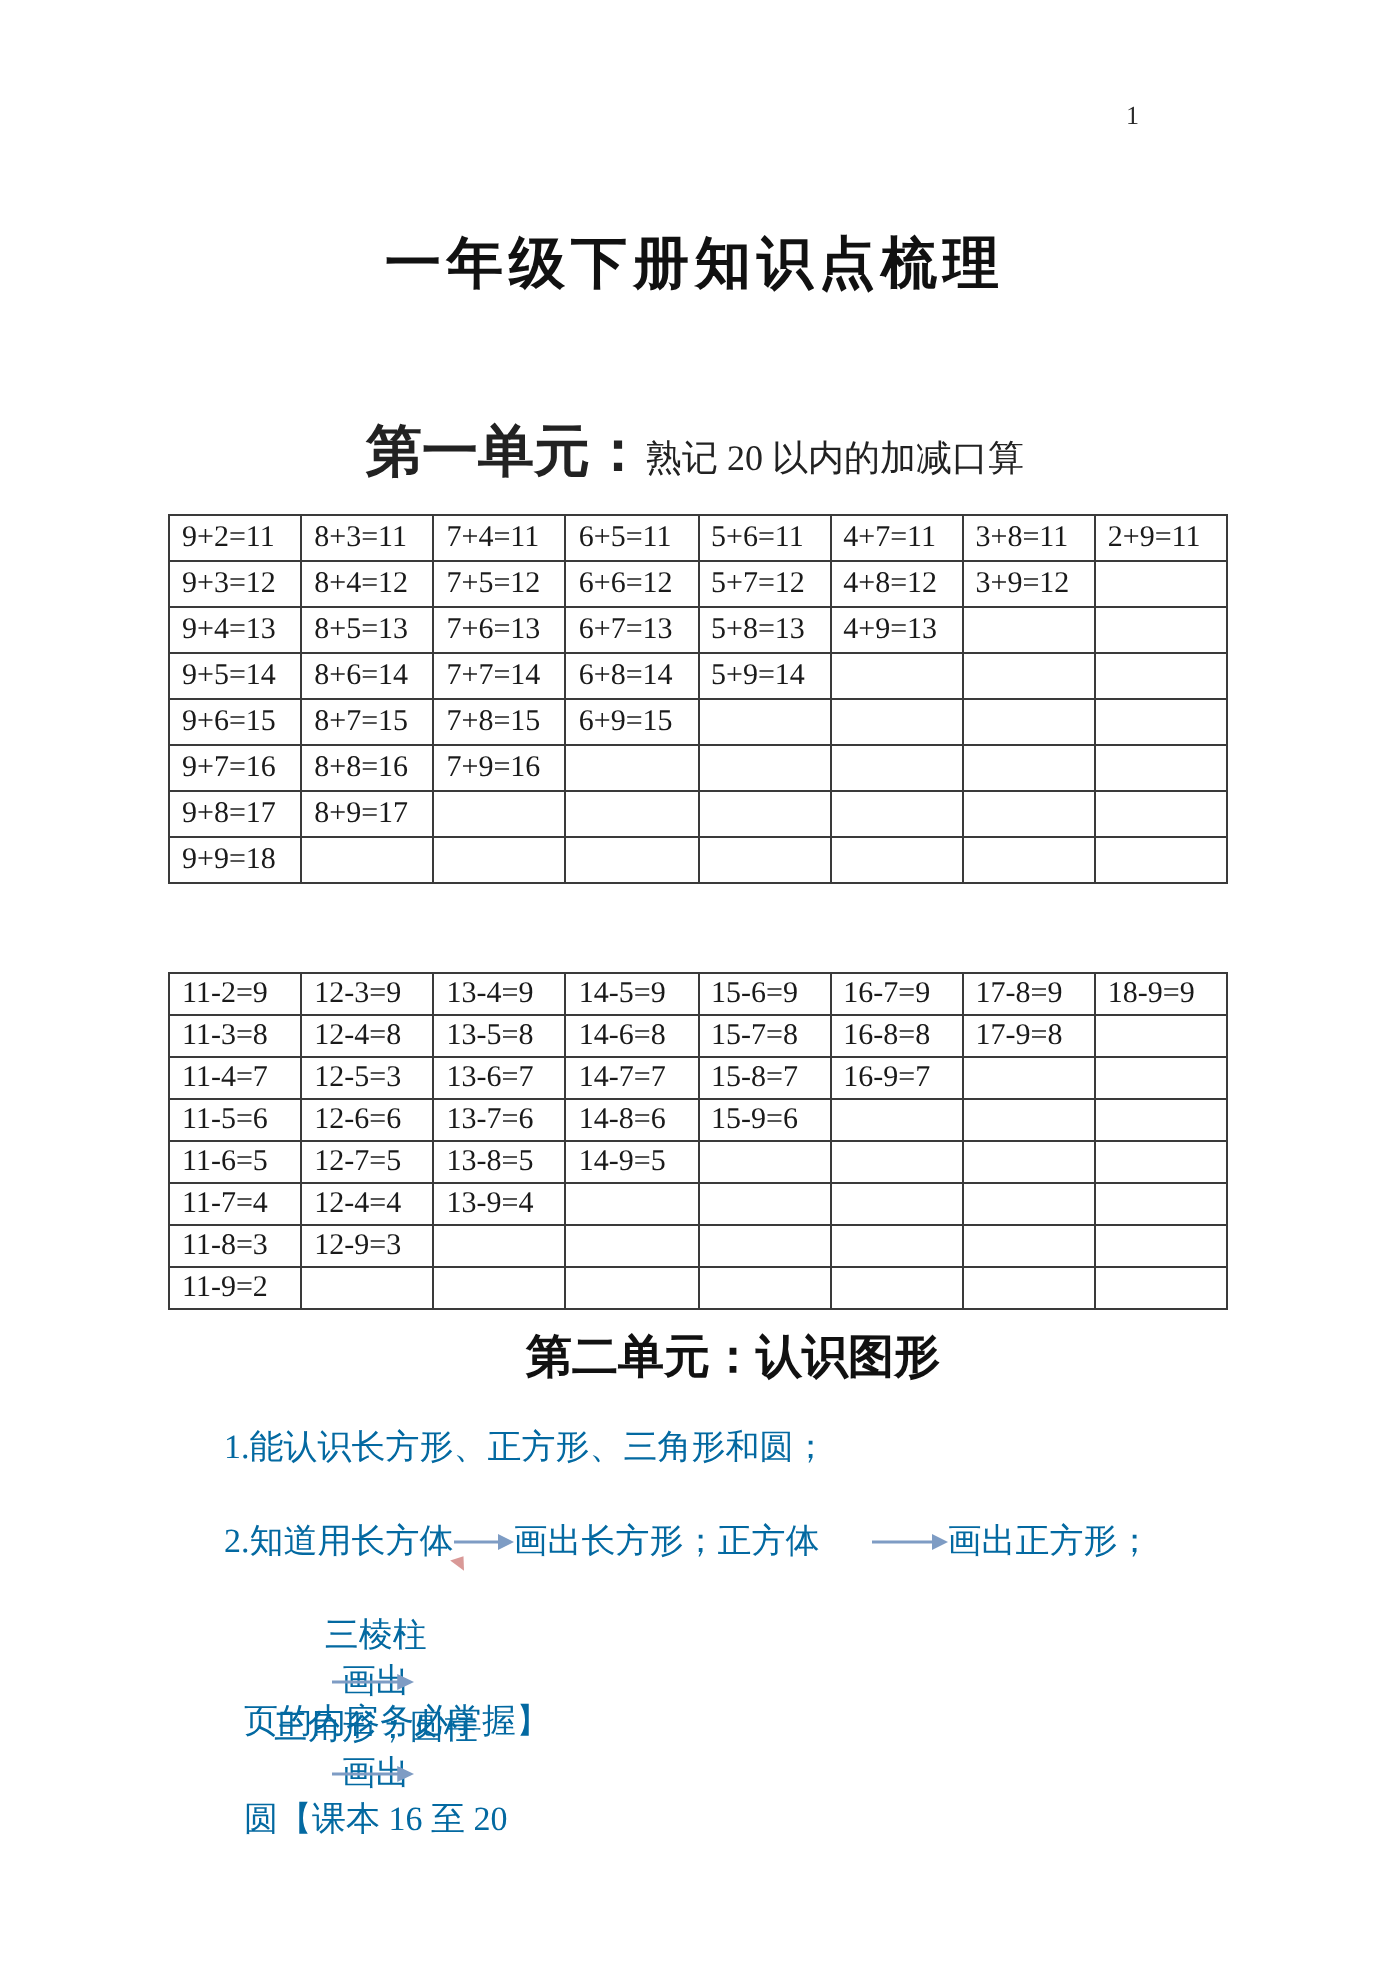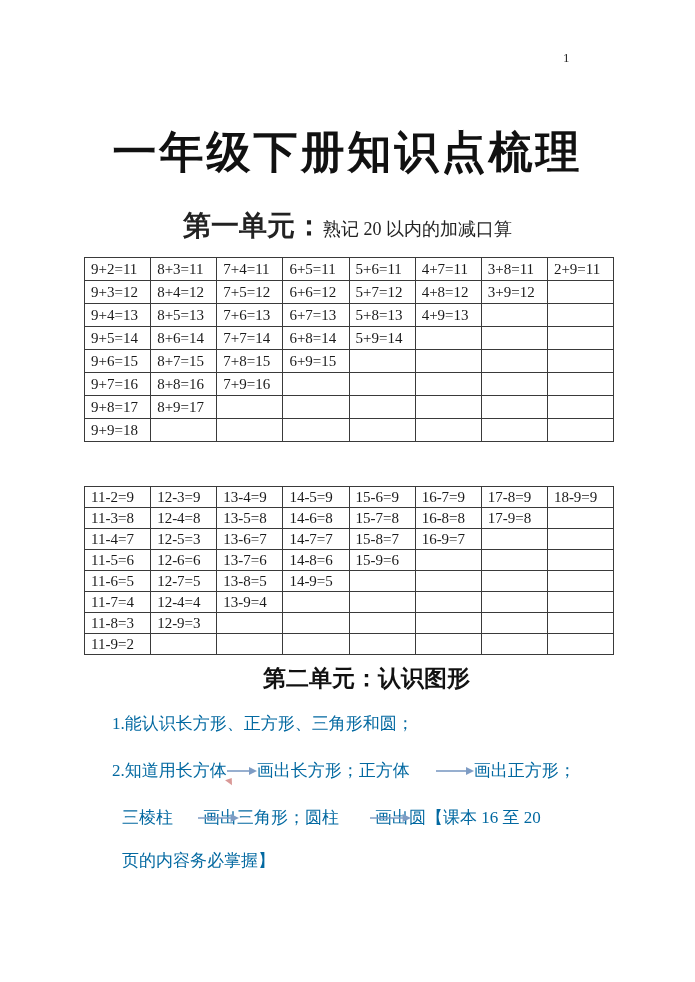--- a/index.html
+++ b/index.html
@@ -11,21 +11,21 @@
     color:#1c1c1c;
     overflow:hidden;
   }
   .page-number {
     position:absolute; left:563px; top:50px;
     font-size:13px; color:#2a2a2a;
   }
   .doc-title {
     position:absolute; top:94px; left:0; width:695px;
     text-align:center;
-    font-size:44px; font-weight:bold; letter-spacing:3px;
+    font-size:28px; font-weight:bold; letter-spacing:3px;
     color:#111;
   }
   .sec1-heading {
     position:absolute; top:207px; left:0; width:695px;
     text-align:center; font-size:18px; color:#222;
   }
   .sec1-heading .bold-part { font-weight:bold; font-size:28px; }
   table.facts {
     position:absolute; left:84px;
     border-collapse:collapse; table-layout:fixed;
@@ -42,21 +42,21 @@
   .sec2-heading {
     position:absolute; top:663px; left:0; width:695px;
     text-align:center; font-size:23px; font-weight:bold; color:#111;padding-left:19px;
   }
   .para {
     position:absolute; font-size:17px; color:#0369a1;
     white-space:nowrap;
   }
   #line1 { left:112px; top:712px; }
   #line2 { left:112px; top:759px; display:flex; align-items:center; }
-  #line3 { left:122px; top:806px; display:flex; align-items:center; }
+  #line3 { left:122px; top:806px; display:flex; align-items:center;flex-direction:column; }
   #line4 { left:122px; top:849px; }
   .arrow-svg { display:inline-block; flex:0 0 auto; }
   .sp26 { display:inline-block; width:26px; flex:0 0 auto; }
   .sp30 { display:inline-block; width:30px; flex:0 0 auto; }
   .sp36 { display:inline-block; width:36px; flex:0 0 auto; }
   .strike-wrap { position:relative; display:inline-block; flex:0 0 auto; }
   .strike-wrap .arrow-overlay {
     position:absolute; left:-5px; top:50%; margin-top:-5px;
     width:calc(100% + 7px); height:10px; pointer-events:none;
   }

